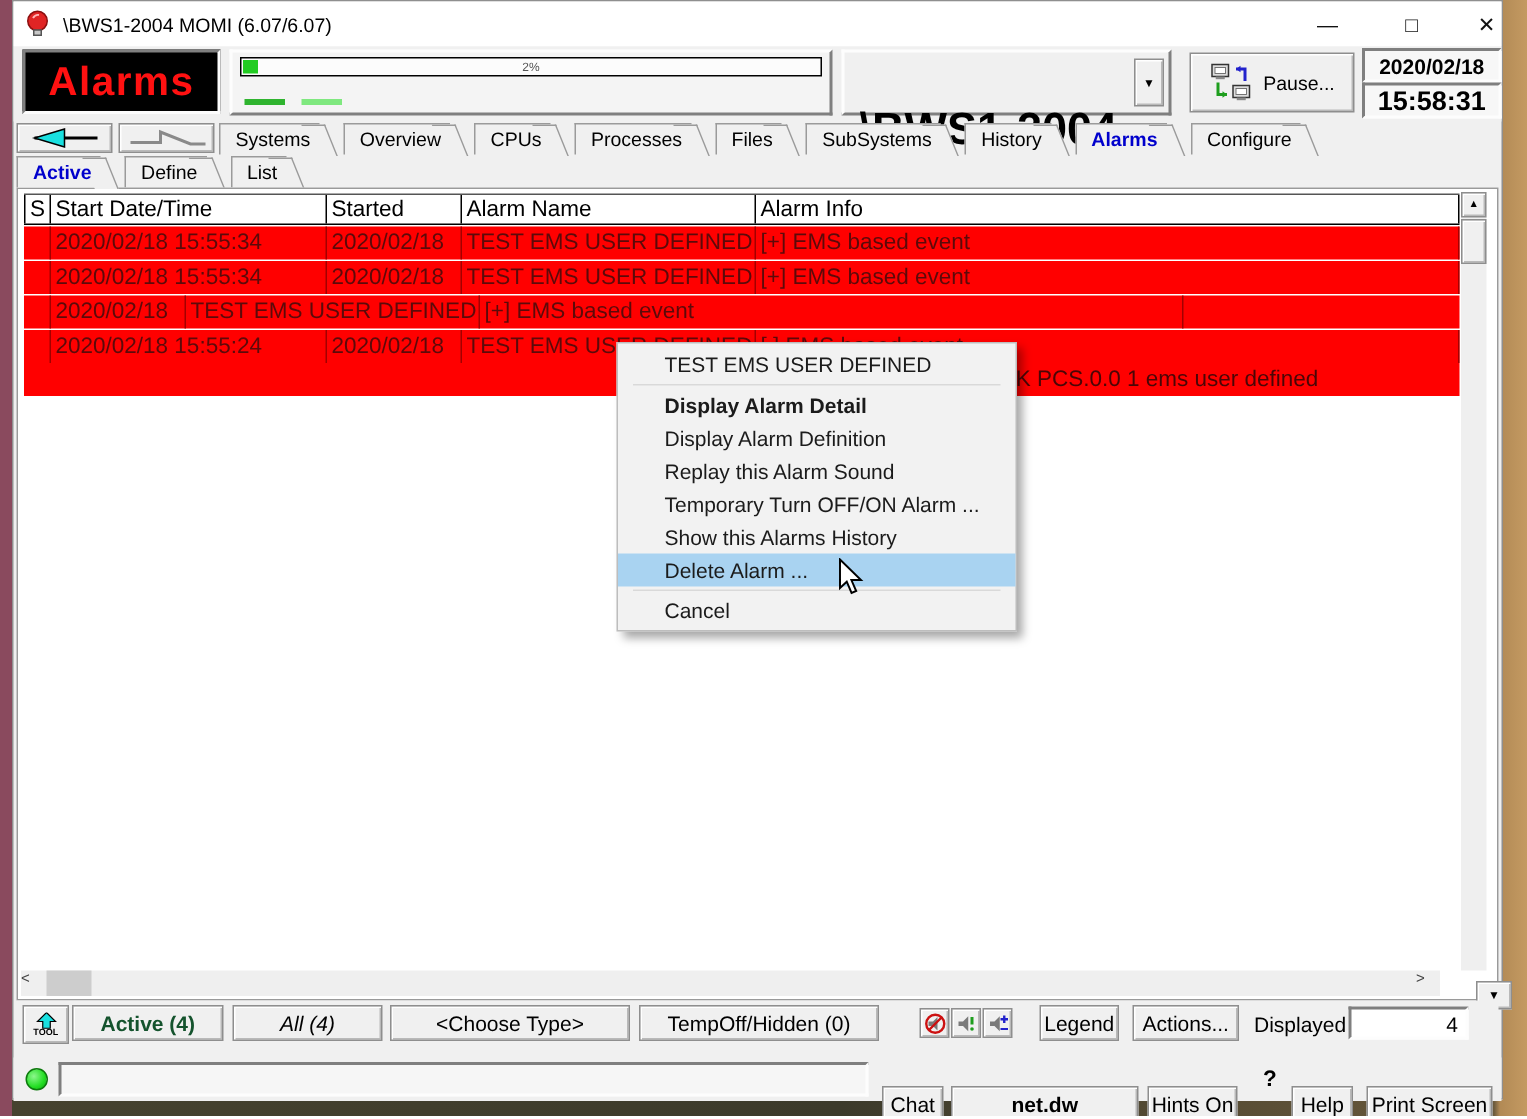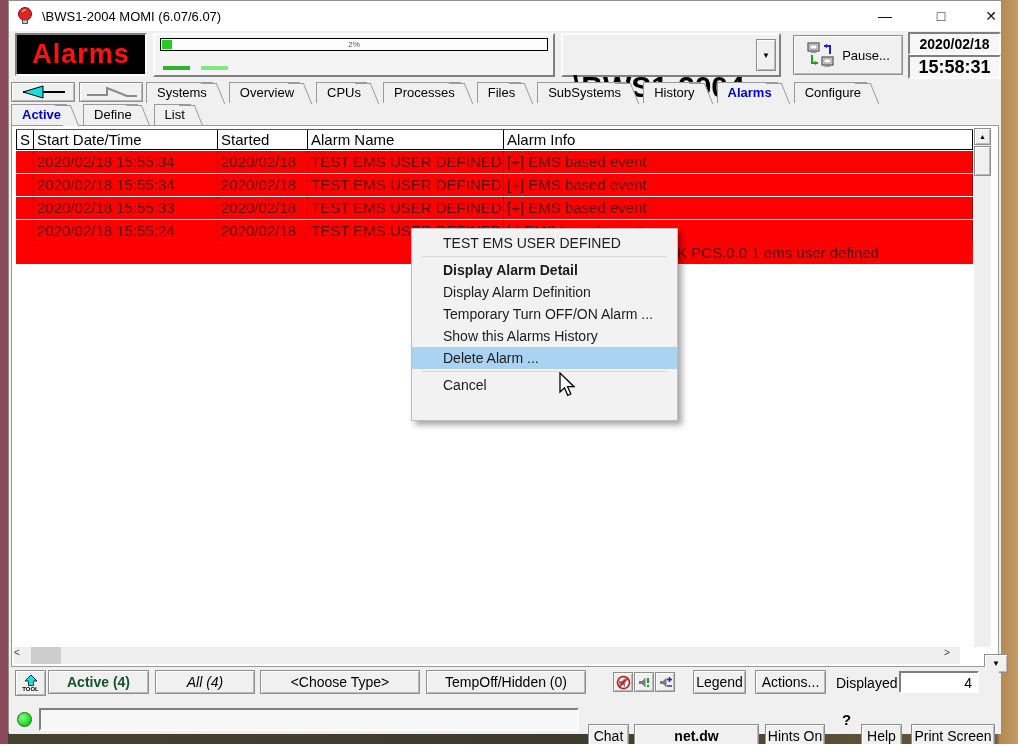--- a/index.html
+++ b/index.html
@@ -217,21 +217,20 @@
       </div>
       <div class="arow" style="top:48px;">
         <div class="c cS"></div>
         <div class="c cDate">2020/02/18 15:55:34</div>
         <div class="c cStart">2020/02/18</div>
         <div class="c cName">TEST EMS USER DEFINED</div>
         <div class="c cInfo">[+] EMS based event</div>
       </div>
       <div class="arow" style="top:71px;">
         <div class="c cS"></div>
-        <div class="c cDate">2020/02/18 15:55:33</div>
         <div class="c cStart">2020/02/18</div>
         <div class="c cName">TEST EMS USER DEFINED</div>
         <div class="c cInfo">[+] EMS based event</div>
       </div>
       <div class="arow" style="top:94px;">
         <div class="c cS"></div>
         <div class="c cDate">2020/02/18 15:55:24</div>
         <div class="c cStart">2020/02/18</div>
         <div class="c cName">TEST EMS USER DEFINED</div>
         <div class="c cInfo">[ ] EMS based event</div>
@@ -251,20 +250,21 @@
         <div class="hs-thumb"></div>
         <div class="hs-right"><span>&gt;</span></div>
       </div>
     </div>
 
     <div class="cmenu">
       <div class="cm-item">TEST EMS USER DEFINED</div>
       <div class="cm-sep"></div>
       <div class="cm-item bold">Display Alarm Detail</div>
       <div class="cm-item">Display Alarm Definition</div>
+      <div class="cm-item">Replay this Alarm Sound</div>
       <div class="cm-item">Temporary Turn OFF/ON Alarm ...</div>
       <div class="cm-item">Show this Alarms History</div>
       <div class="cm-item hl">Delete Alarm ...</div>
       <div class="cm-sep"></div>
       <div class="cm-item">Cancel</div>
     </div>
 
     <svg class="cursor" width="18" height="26" viewBox="0 0 18 26">
       <path d="M2 1 L2 20 L6.5 15.8 L9.7 23.3 L12.8 22 L9.6 14.7 L16 14.7 Z" fill="#fff" stroke="#000" stroke-width="1.3"></path>
     </svg>

